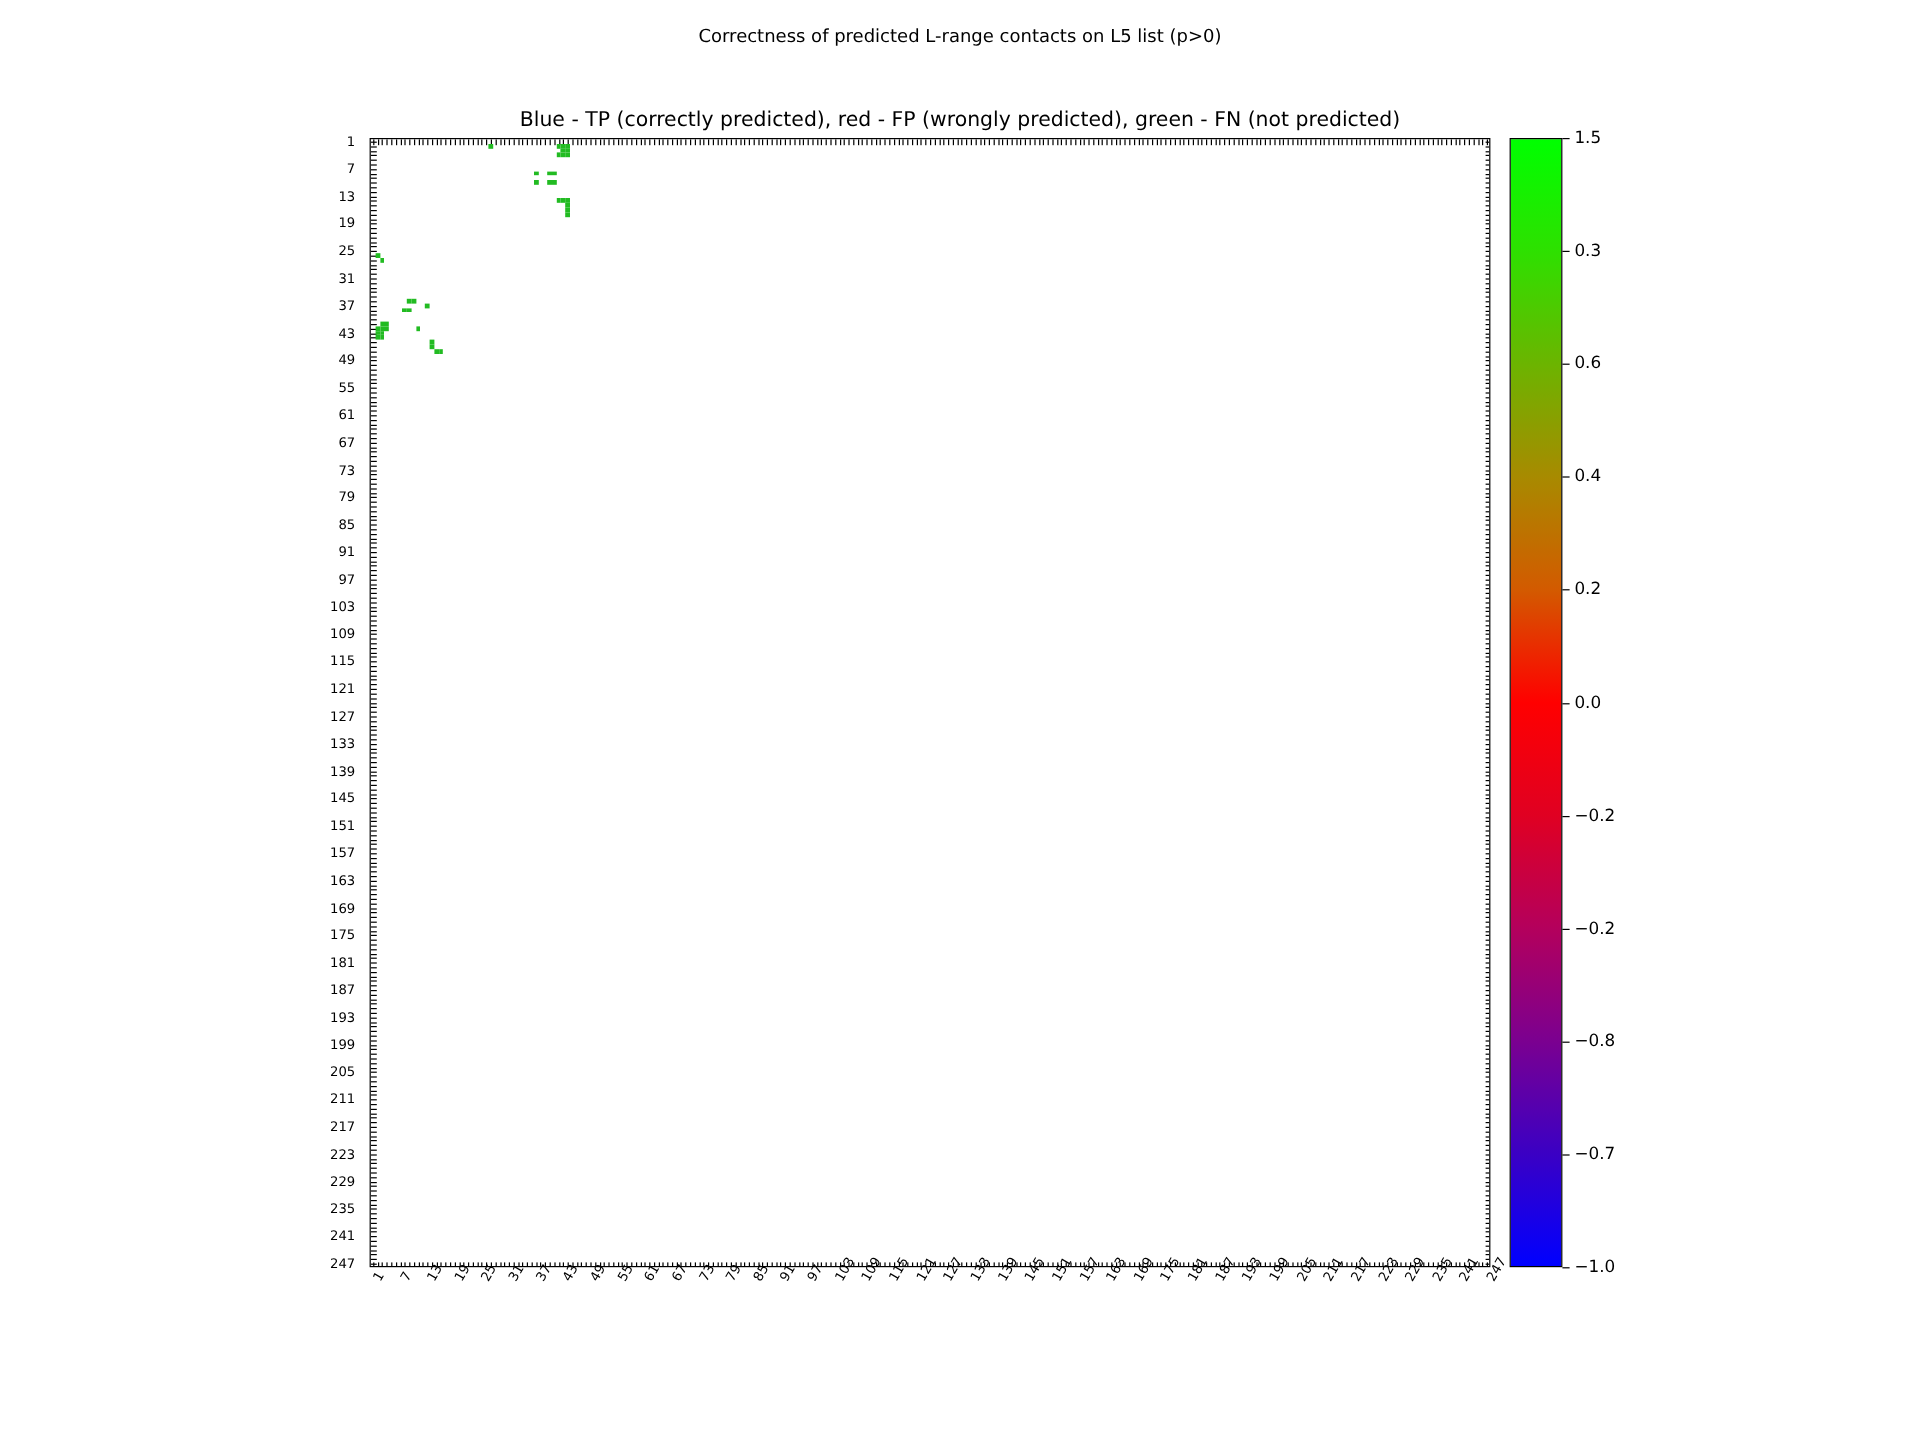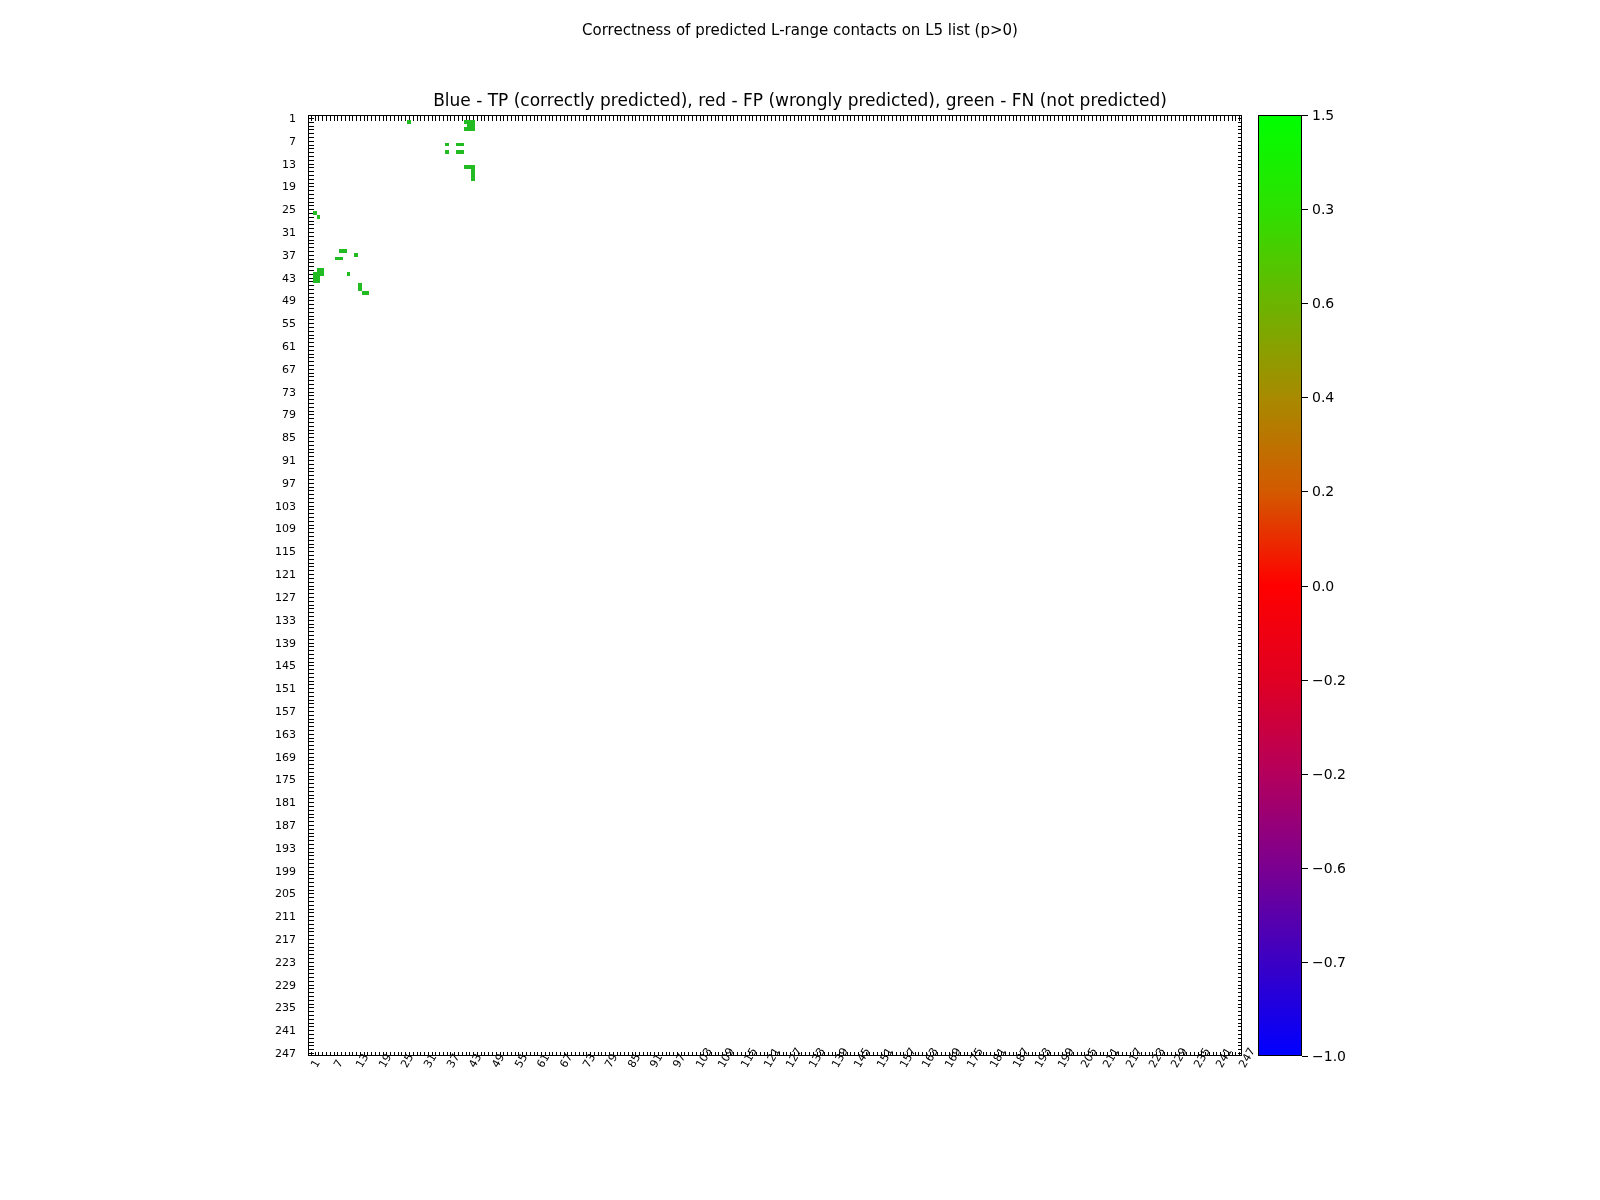--- a/index.html
+++ b/index.html
@@ -1284,18 +1284,18 @@
     <div class="cb-label" style="top: 397.3px;">0.4</div>
     <div class="cb-tick" style="top: 491.4px;"></div>
     <div class="cb-label" style="top: 491.4px;">0.2</div>
     <div class="cb-tick" style="top: 585.5px;"></div>
     <div class="cb-label" style="top: 585.5px;">0.0</div>
     <div class="cb-tick" style="top: 679.6px;"></div>
     <div class="cb-label" style="top: 679.6px;">−0.2</div>
     <div class="cb-tick" style="top: 773.7px;"></div>
     <div class="cb-label" style="top: 773.7px;">−0.2</div>
     <div class="cb-tick" style="top: 867.8px;"></div>
-    <div class="cb-label" style="top: 867.8px;">−0.6</div>
+    <div class="cb-label" style="top: 867.8px;">−0.8</div>
     <div class="cb-tick" style="top: 961.9px;"></div>
     <div class="cb-label" style="top: 961.9px;">−0.7</div>
     <div class="cb-tick" style="top: 1056px;"></div>
     <div class="cb-label" style="top: 1056px;">−1.0</div>
   </div>
 
 </body></html>

